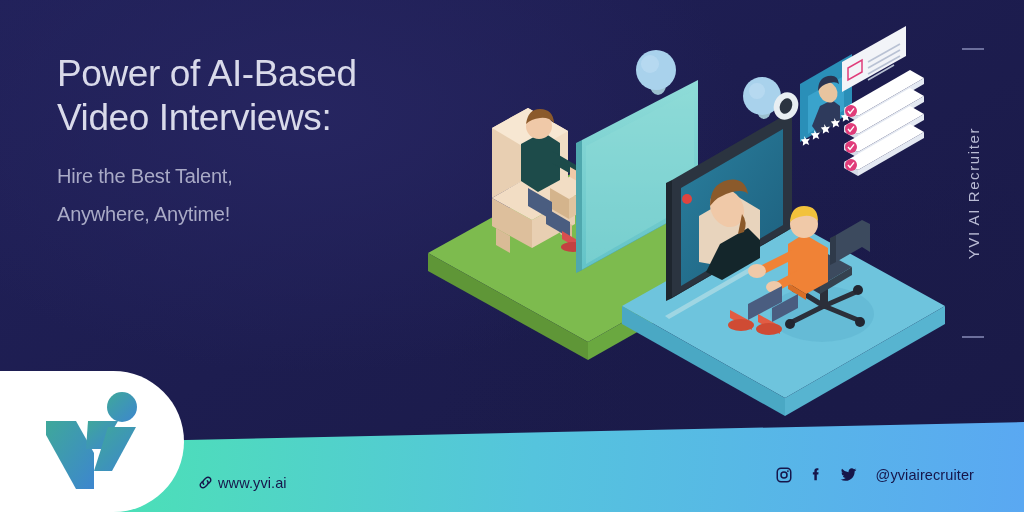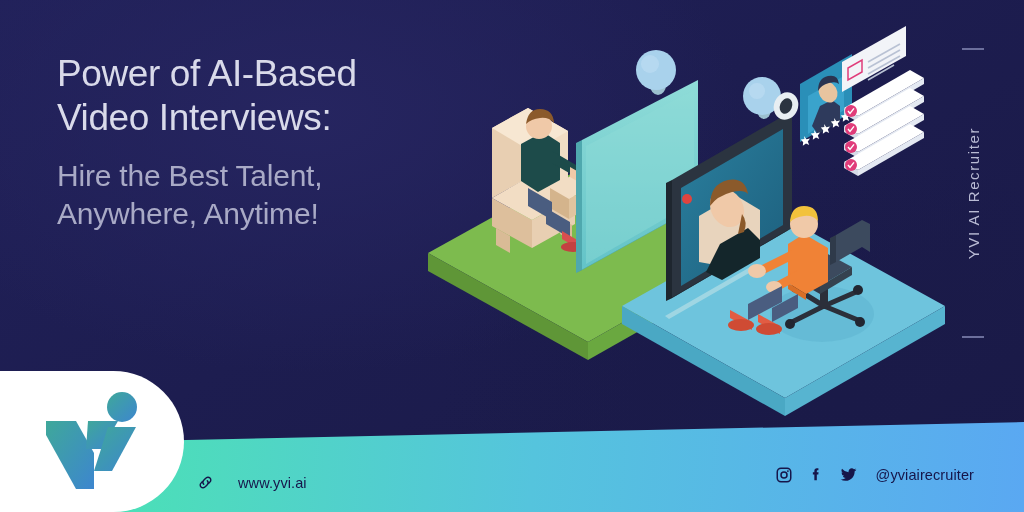--- a/index.html
+++ b/index.html
@@ -18,21 +18,21 @@
   }
 
   
   .headline { position:absolute; left:47px; top:52px; width:420px;margin-left:10px; }
   .h-main {
     font-size:37px; line-height:44px; font-weight:400;
     color:#d9daea; letter-spacing:-0.4px; white-space:pre-line;
   }
   .h-sub {
     margin-top:17px;
-    font-size:30px; line-height:38px; font-weight:300;
+    font-size:20px; line-height:38px; font-weight:300;
     color:#a9aac6; letter-spacing:-0.2px; white-space:pre-line;
   }
 
   
   .vert-wrap {
     position:absolute; right:40px; top:48px; height:290px;
     display:flex; flex-direction:column; align-items:center; justify-content:space-between;
   }
   .vdash { width:22px; height:2px; background:#6c6f9c; }
   .vtext {
@@ -49,21 +49,21 @@
   .footer {
     position:absolute; left:0; bottom:0; width:1024px; height:90px;
     background:linear-gradient(95deg,#45e8ac 0%,#4fd9c0 22%,#55c4dd 52%,#5aa8f2 100%);
     clip-path:polygon(0 22px, 1024px 0, 1024px 90px, 0 90px);
   }
   .footer-inner {
     position:absolute; left:0; top:0; width:100%; height:100%;
   }
   .site {
     position:absolute; left:197px; top:52px;
-    display:flex; align-items:center; gap:24px;
+    display:flex; align-items:center; gap:4px;
     color:#16164a; font-size:14.5px; letter-spacing:0.1px;
   }
   .social {
     position:absolute; right:50px; top:43px;
     display:flex; align-items:center; gap:14px;
     color:#16164a; font-size:14.5px;
   }
   .social .handle { margin-left:4px; letter-spacing:0.1px; }
   .sicon { display:flex; align-items:center; }
 

